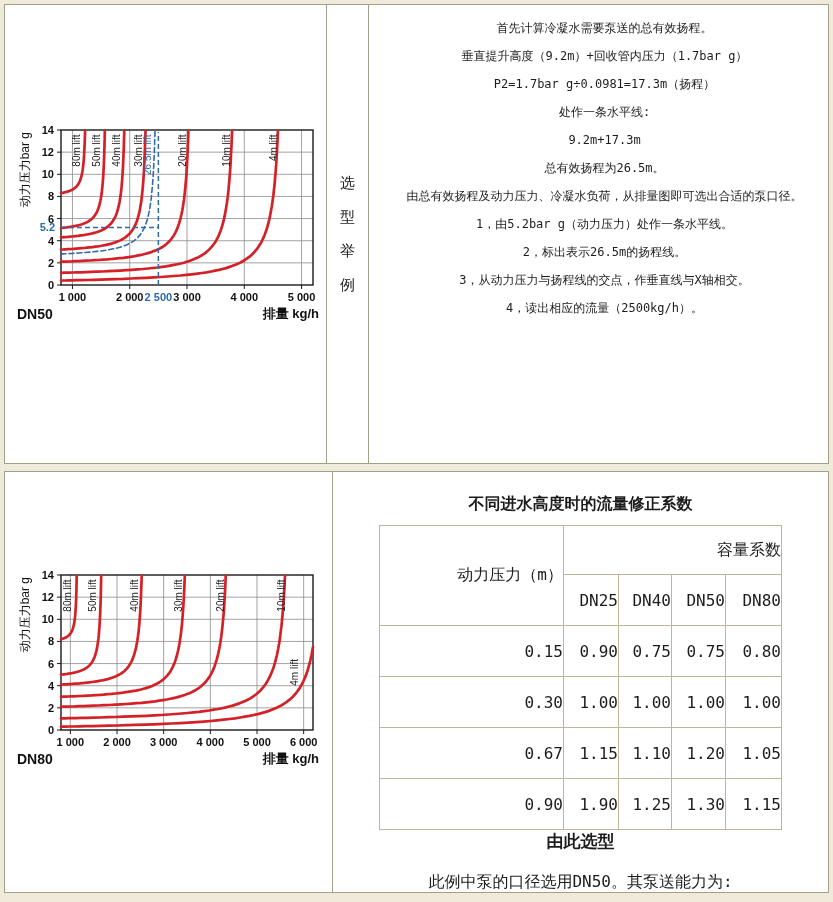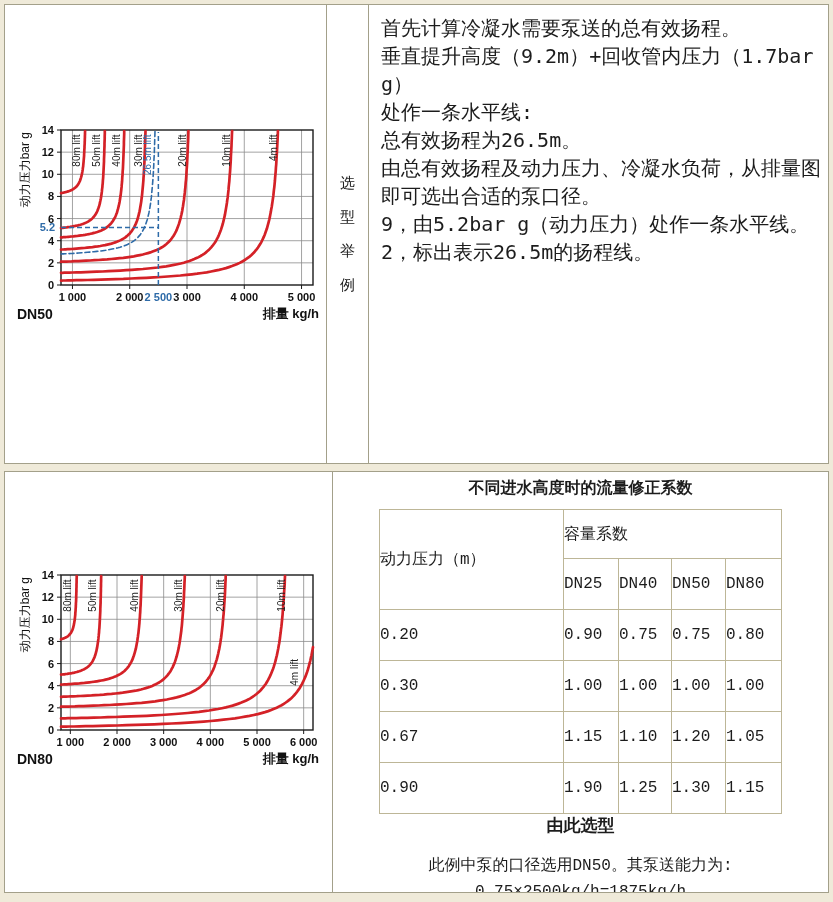--- a/index.html
+++ b/index.html
@@ -26,36 +26,36 @@
   }
   .section.top{height:460px;}
   .section.bottom{height:422px;margin-top:7px;}
   .cell{box-sizing:border-box;overflow:hidden;}
   .chart-cell{width:322px;border-right:1px solid var(--bd);}
   .mid-cell{
     width:42px;border-right:1px solid var(--bd);
     display:flex;flex-direction:column;justify-content:center;align-items:center;
     gap:15px;font-size:15px;
   }
-  .text-cell{flex:1;padding:9px 0 0 12px;font-size:20px;line-height:28px;}
+  .text-cell{flex:1;padding:9px 0 0 12px;font-size:12px;line-height:28px;text-align:center;}
   .tline{white-space:pre-wrap;}
   .chart-cell2{width:328px;border-right:1px solid var(--bd);}
   .chart-wrap{margin:110px 0 0 10px;}
   .chart-wrap.dn80{margin-top:88px;}
-  .table-cell{flex:1;text-align:center;padding-top:6px;font-family:Liberation Mono, monospace;}
+  .table-cell{flex:1;text-align:center;padding-top:22px;}
   .tbl-title{font-size:16px;font-weight:bold;}
   table.corr{
     border-collapse:collapse;
     margin:10px auto 0 auto;
     font-size:16px;
   }
   table.corr td{
     border:1px solid var(--tbl-bd);
     vertical-align:middle;
-    text-align:left;
+    text-align:right;
     padding:0;
   }
   td.c1{width:183px;text-align:left;padding-left:32px;}
   td.grp{height:48px;text-align:left;padding-left:24px;}
   td.dnh{height:50px;}
   td.val{height:50px;}
   col.dn{width:54px;}
   .sel-title{font-size:17px;font-weight:bold;margin-top:0;}
   .sel-line{font-size:16px;line-height:26px;margin-top:16px;}
   svg text{font-family:"Liberation Sans","DejaVu Sans",sans-serif;}
@@ -135,25 +135,29 @@
     </div>
     <div class="cell mid-cell" id="vertical-label">
         <div>选</div>
         <div>型</div>
         <div>举</div>
         <div>例</div>
       </div>
     <div class="cell text-cell" id="steps">
         <div class="tline">首先计算冷凝水需要泵送的总有效扬程。</div>
         <div class="tline">垂直提升高度（9.2m）+回收管内压力（1.7bar g）</div>
+        <div class="tline">P2=1.7bar g÷0.0981=17.3m（扬程）</div>
         <div class="tline">处作一条水平线:</div>
+        <div class="tline">9.2m+17.3m</div>
         <div class="tline">总有效扬程为26.5m。</div>
         <div class="tline">由总有效扬程及动力压力、冷凝水负荷，从排量图即可选出合适的泵口径。</div>
-        <div class="tline">9，由5.2bar g（动力压力）处作一条水平线。</div>
+        <div class="tline">1，由5.2bar g（动力压力）处作一条水平线。</div>
         <div class="tline">2，标出表示26.5m的扬程线。</div>
+        <div class="tline">3，从动力压力与扬程线的交点，作垂直线与X轴相交。</div>
+        <div class="tline">4，读出相应的流量（2500kg/h）。</div>
       </div>
   </div>
 
   <div class="section bottom">
     <div class="cell chart-cell2">
       <div class="chart-wrap dn80">
         <svg id="chart-dn80" width="310" height="212" viewBox="0 0 310 212">
             <line x1="46" y1="147.85714285714286" x2="298" y2="147.85714285714286" stroke="#8c8c8c" stroke-width="0.8"></line>
             <line x1="46" y1="125.71428571428572" x2="298" y2="125.71428571428572" stroke="#8c8c8c" stroke-width="0.8"></line>
             <line x1="46" y1="103.57142857142857" x2="298" y2="103.57142857142857" stroke="#8c8c8c" stroke-width="0.8"></line>
@@ -230,21 +234,21 @@
             <td class="c1" rowspan="2">动力压力（m）</td>
             <td class="grp" colspan="4">容量系数</td>
           </tr>
           <tr id="dn-header-row">
               <td class="dnh">DN25</td>
               <td class="dnh">DN40</td>
               <td class="dnh">DN50</td>
               <td class="dnh">DN80</td>
             </tr>
         <tr>
-              <td class="c1 val">0.20</td>
+              <td class="c1 val">0.15</td>
               <td class="val">0.90</td>
               <td class="val">0.75</td>
               <td class="val">0.75</td>
               <td class="val">0.80</td>
             </tr>
             <tr>
               <td class="c1 val">0.30</td>
               <td class="val">1.00</td>
               <td class="val">1.00</td>
               <td class="val">1.00</td>

